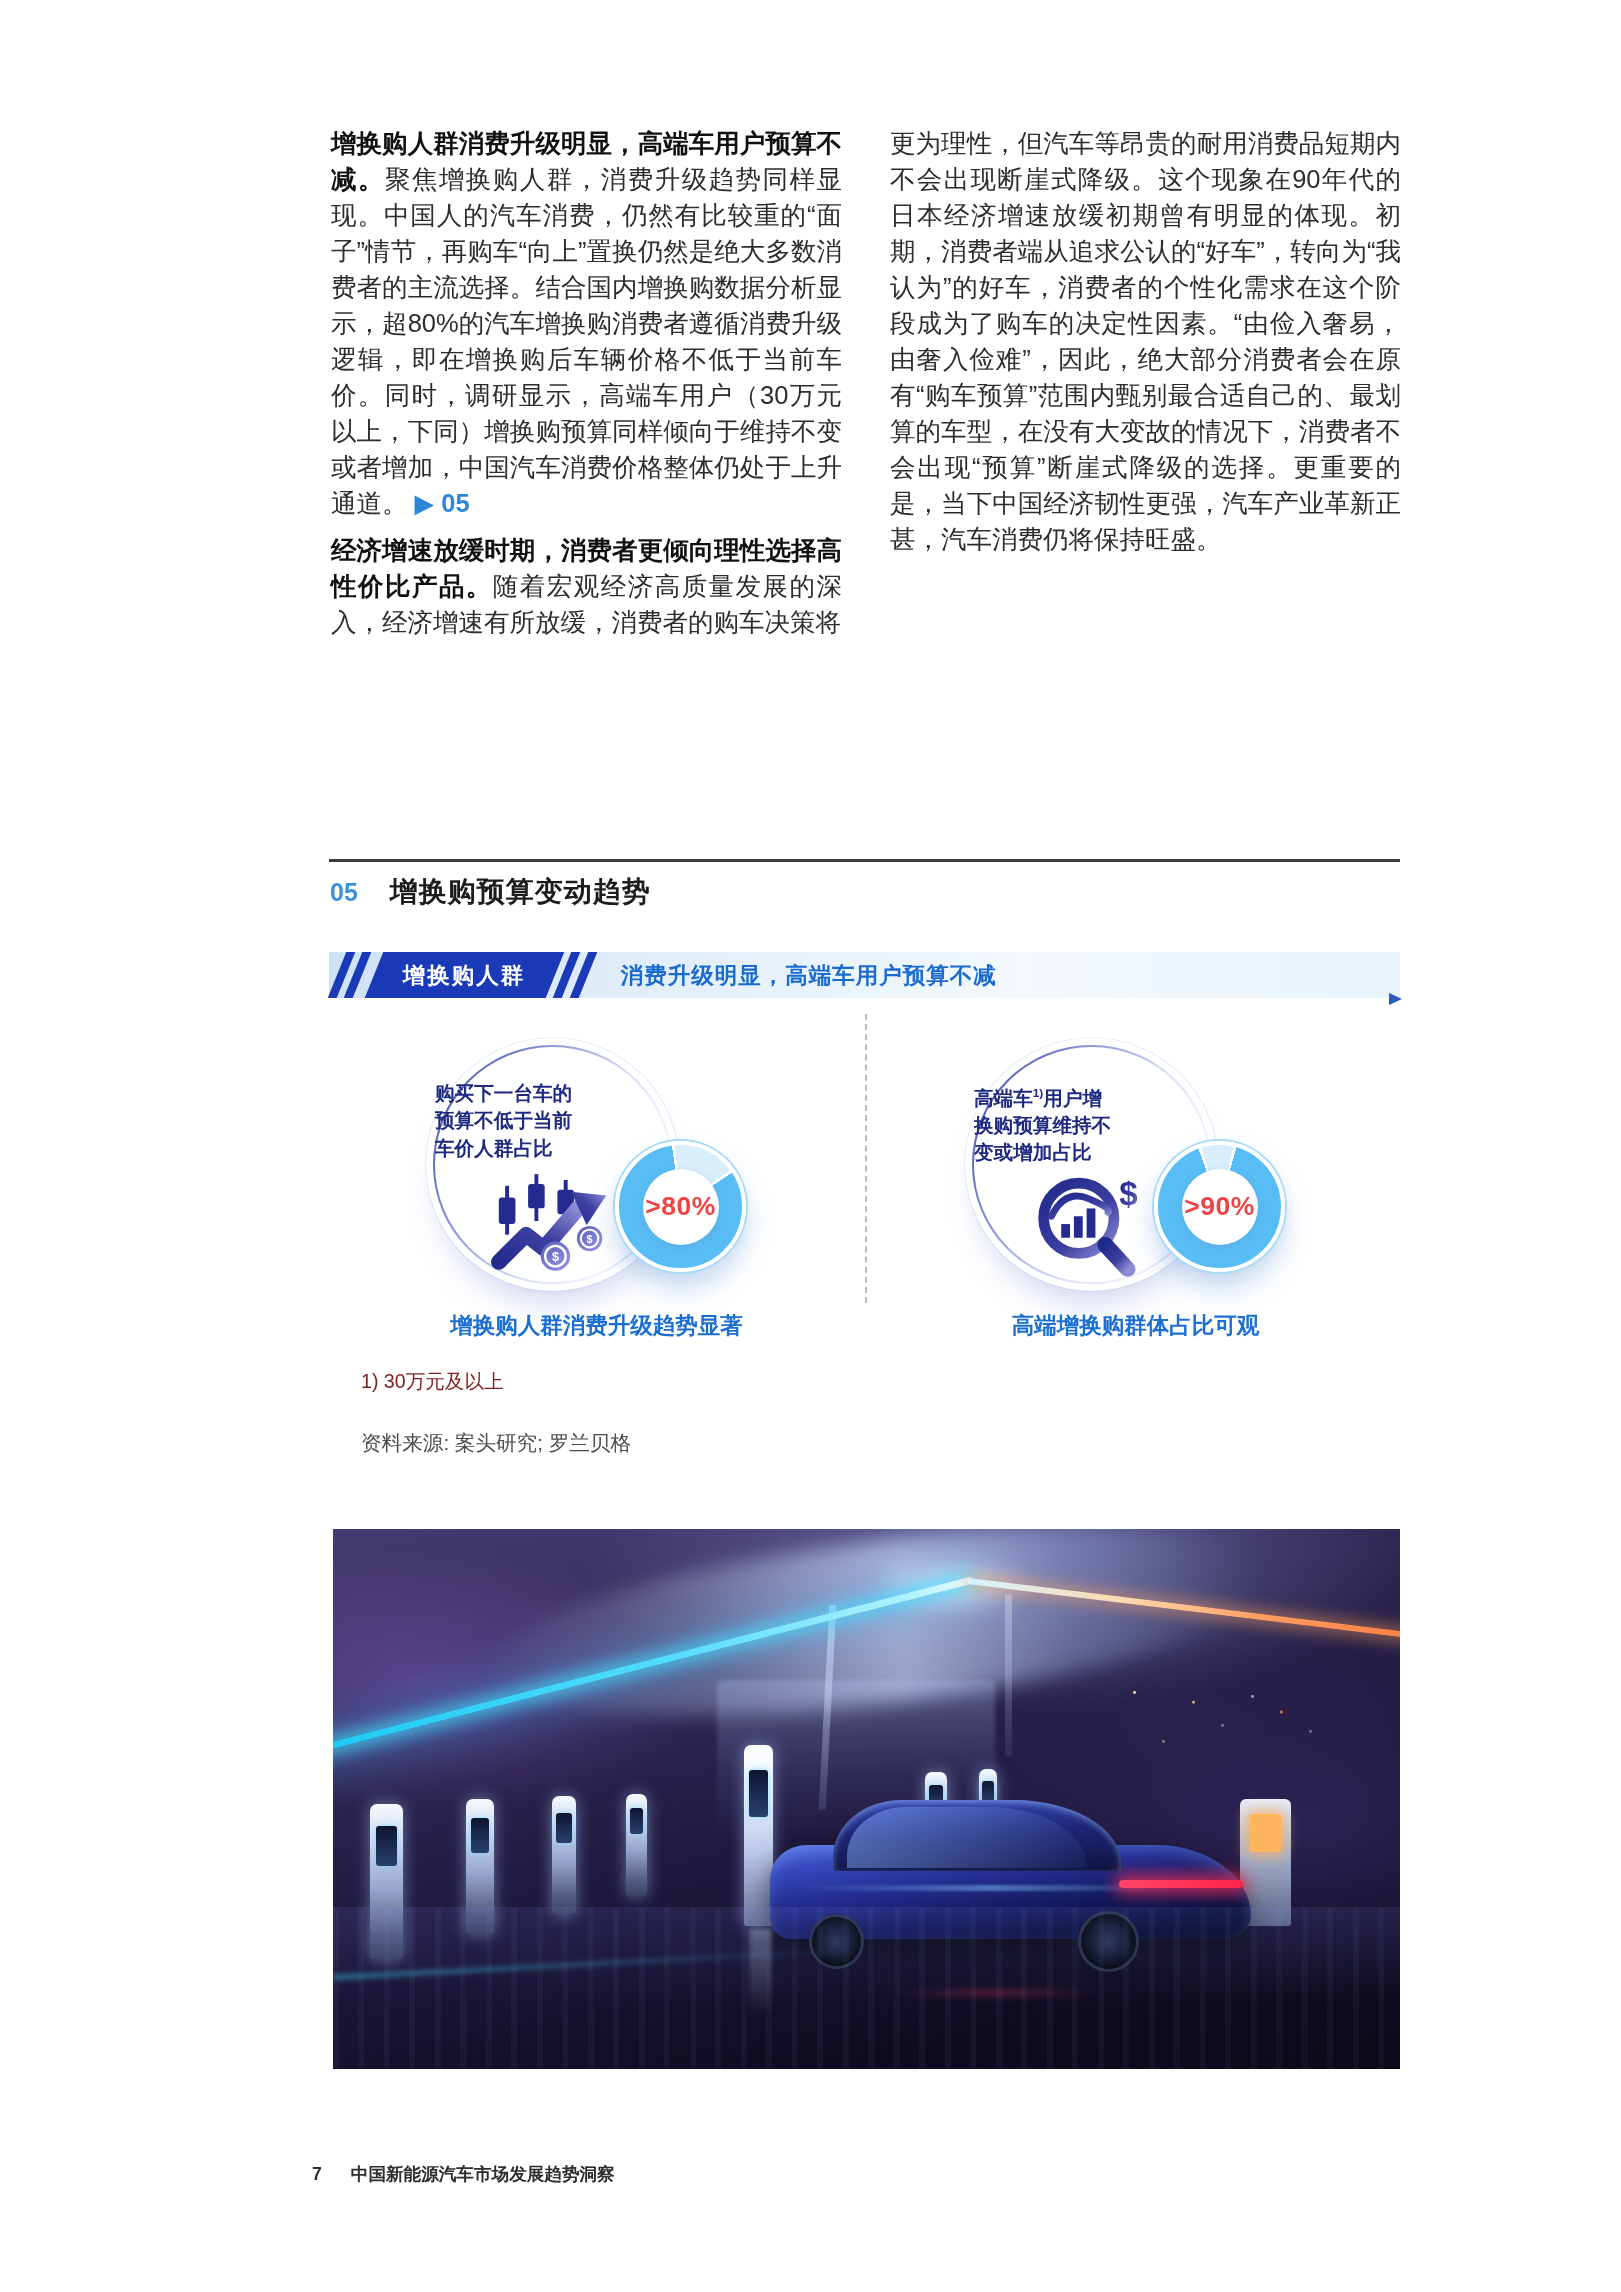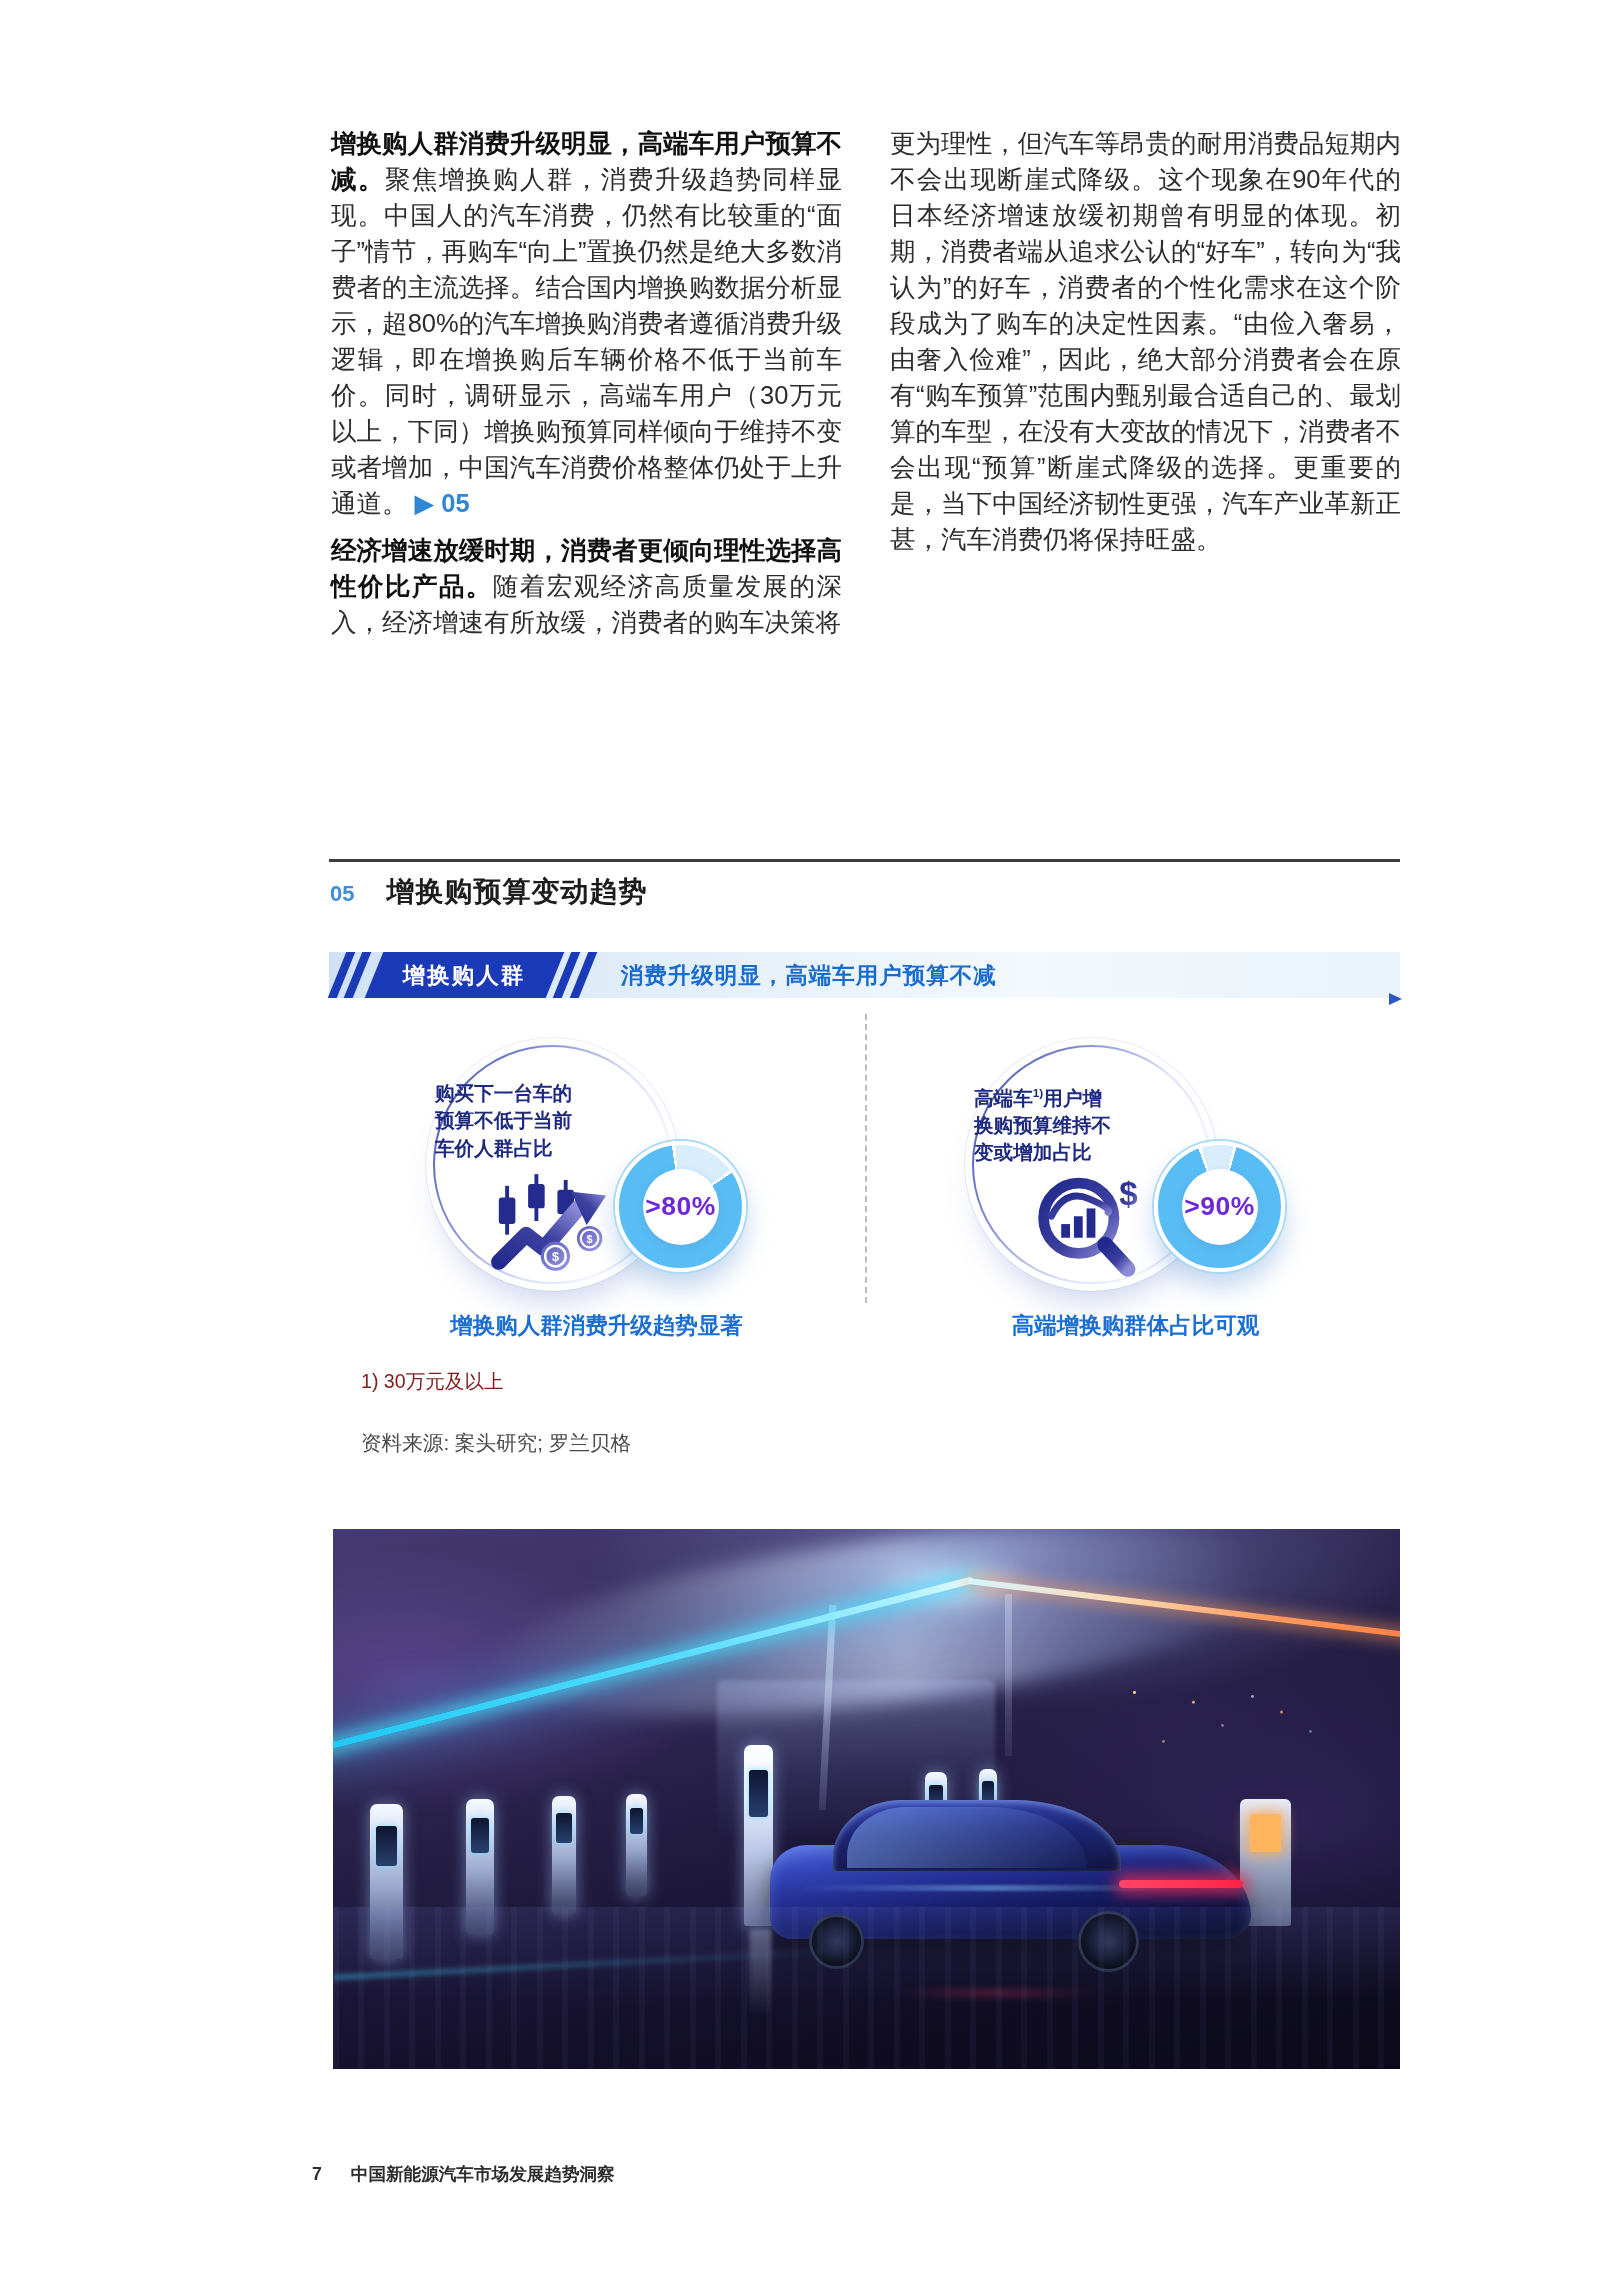--- a/index.html
+++ b/index.html
@@ -11,21 +11,21 @@
   #col-left{left:331px;}
   #col-right{left:890px;}
   .para{margin:0;font-size:25.5px;line-height:36px;color:#2d2d2d;text-align:justify;}
   .para + .para{margin-top:10.8px;}
   .lead{font-weight:700;color:#101010;}
   .xref{color:#2e86d6;font-weight:700;white-space:nowrap;margin-top:37px;}
 
   
   .rule{position:absolute;left:329px;top:859px;width:1071px;height:2.9px;background:#3c3c3c;}
   .exhibit-head{position:absolute;left:330px;top:873px;display:flex;gap:32px;align-items:baseline;}
-  .ex-num{font-size:22px;font-weight:700;color:#3e8fd9;}
+  .ex-num{font-size:25px;font-weight:700;color:#3e8fd9;}
   .ex-title{font-size:28px;font-weight:700;color:#1c1c1c;letter-spacing:1px;text-align:center;}
 
   
   .banner{position:absolute;left:329px;top:952px;width:1071px;height:46px;display:flex;align-items:center;
           background:linear-gradient(90deg,#cfe2f5 0%,#e2eef9 30%,#f3f9fd 65%,#e9f3fb 100%);}
   .slash{width:8.8px;height:46px;background:#1b3ab8;transform:skewX(-22deg);margin-left:7.8px;flex:none;}
   .badge{height:46px;margin-left:11.8px;padding:0 29px;background:#1b3ab8;transform:skewX(-22deg);
          display:flex;align-items:center;flex:none;}
   .badge > span{transform:skewX(22deg);color:#fff;font-size:22.5px;font-weight:700;letter-spacing:2px;}
   .banner-headline{margin-left:33px;color:#1a6bd0;font-size:22.5px;font-weight:700;letter-spacing:1px;}
@@ -44,21 +44,21 @@
           box-shadow:0 0 0 6.9px #ffffff,0 0 0 7.8px rgba(160,175,230,.28),0 25.5px 33px -9.8px rgba(115,135,205,.38);}
   .bubble-text{margin-top:33px;text-align:left;font-size:19.6px;line-height:27.4px;font-weight:700;color:#1e2a80;}
   .bubble-text sup{font-size:11.8px;}
   .icon{display:block;margin:5.9px auto 0;}
   .donut{position:absolute;left:286px;top:131px;width:131px;height:131px;}
   .donut-ring{position:absolute;inset:0;border-radius:50%;border:4.9px solid #fff;
               box-shadow:0 0 0 2px #a9d9f6,0 15.7px 25.5px rgba(105,155,215,.40);}
   .donut-hole{position:absolute;left:50%;top:50%;width:76px;height:76px;transform:translate(-50%,-50%);
               background:#fff;border-radius:50%;display:flex;align-items:center;justify-content:center;
               box-shadow:0 2.9px 8.8px rgba(95,145,205,.35);}
-  .donut-label{font-size:26.5px;font-weight:700;color:#6d28d9;letter-spacing:0.5px;}
+  .donut-label{font-size:26.5px;font-weight:700;color:#ef4444;letter-spacing:0.5px;}
   .caption{position:absolute;left:0;top:300px;width:100%;text-align:center;font-size:22.5px;font-weight:700;color:#1c6fd2;}
 
   .footnote{position:absolute;left:361px;top:1368px;font-size:19.6px;color:#7f1d1d;}
   .source{position:absolute;left:361px;top:1429px;font-size:20.6px;color:#4b4b4b;}
 
   
   .photo{position:absolute;left:333px;top:1529px;width:1067px;height:540px;overflow:hidden;background:#151029;}
   .photo *{position:absolute;}
   .ph-base{inset:0;
     background:

